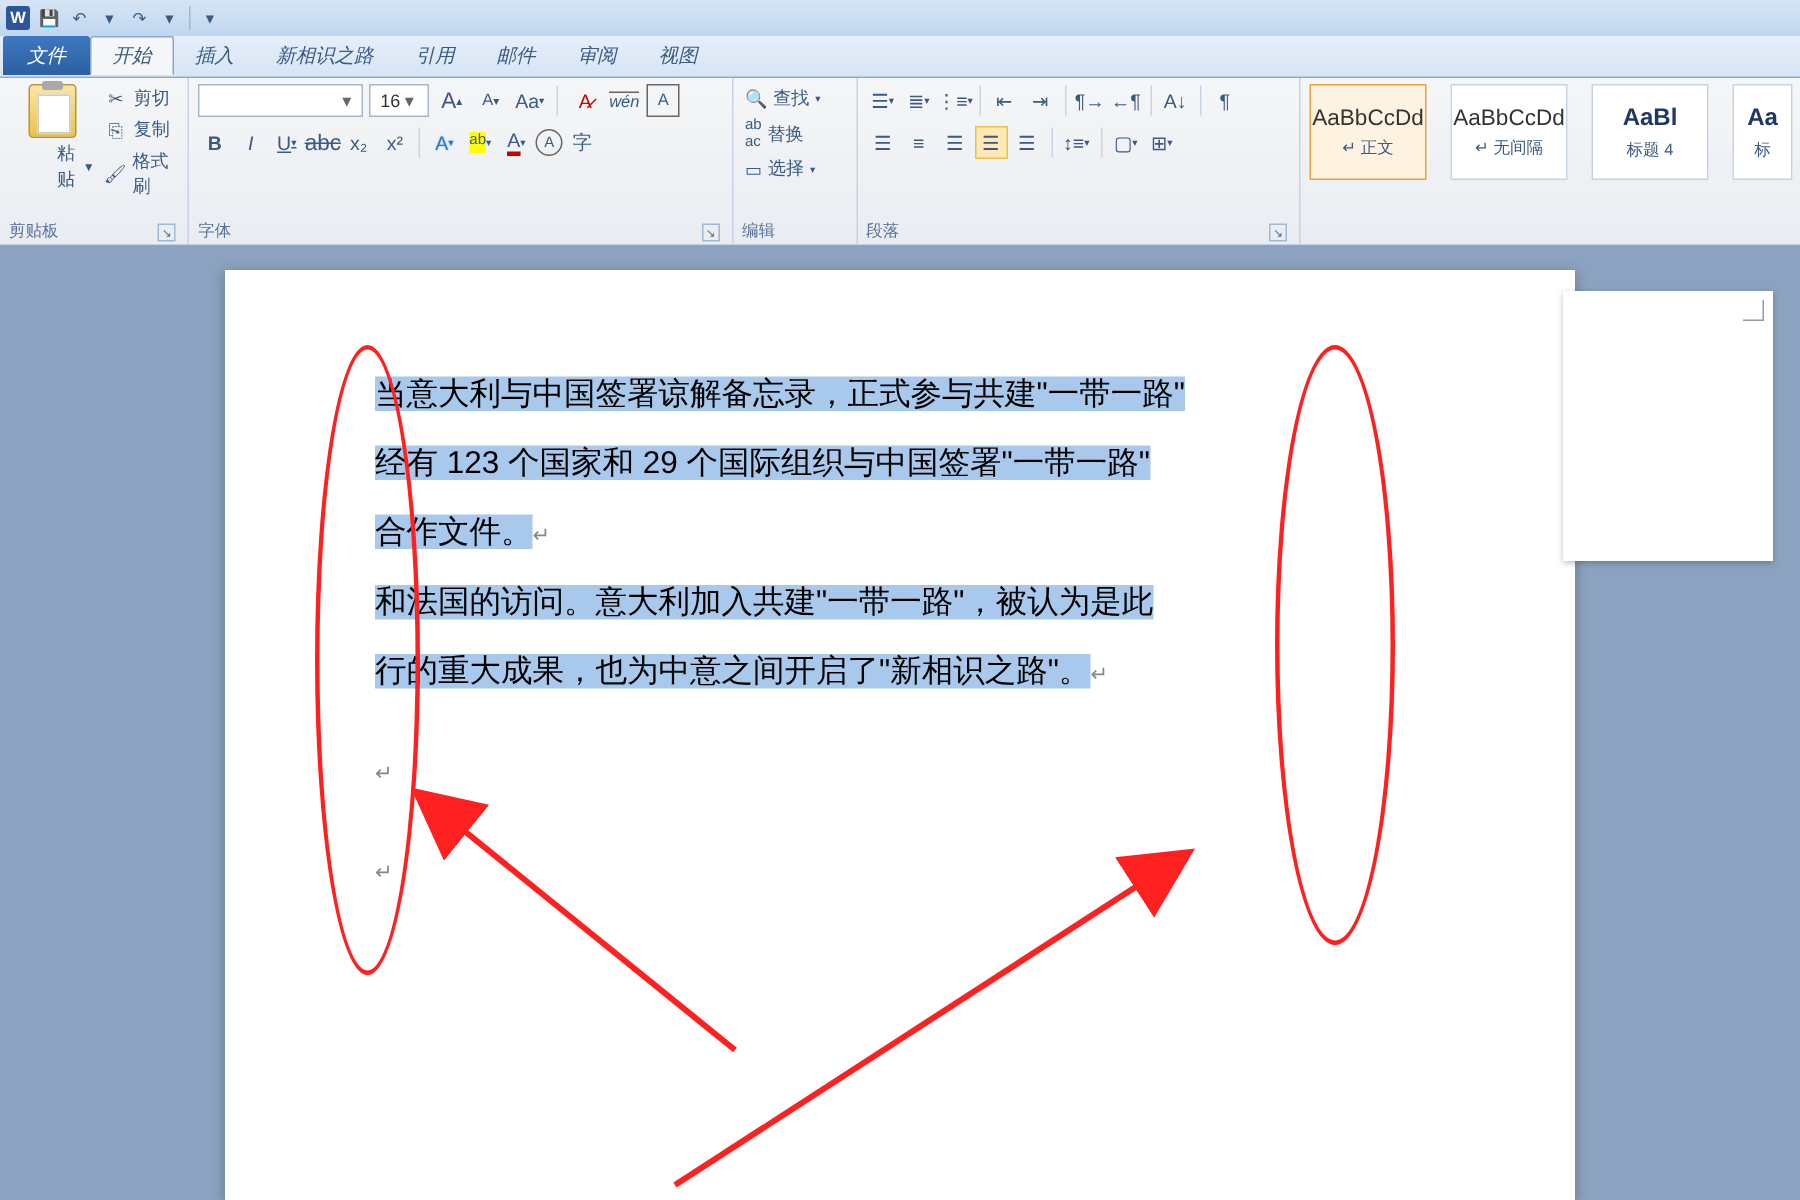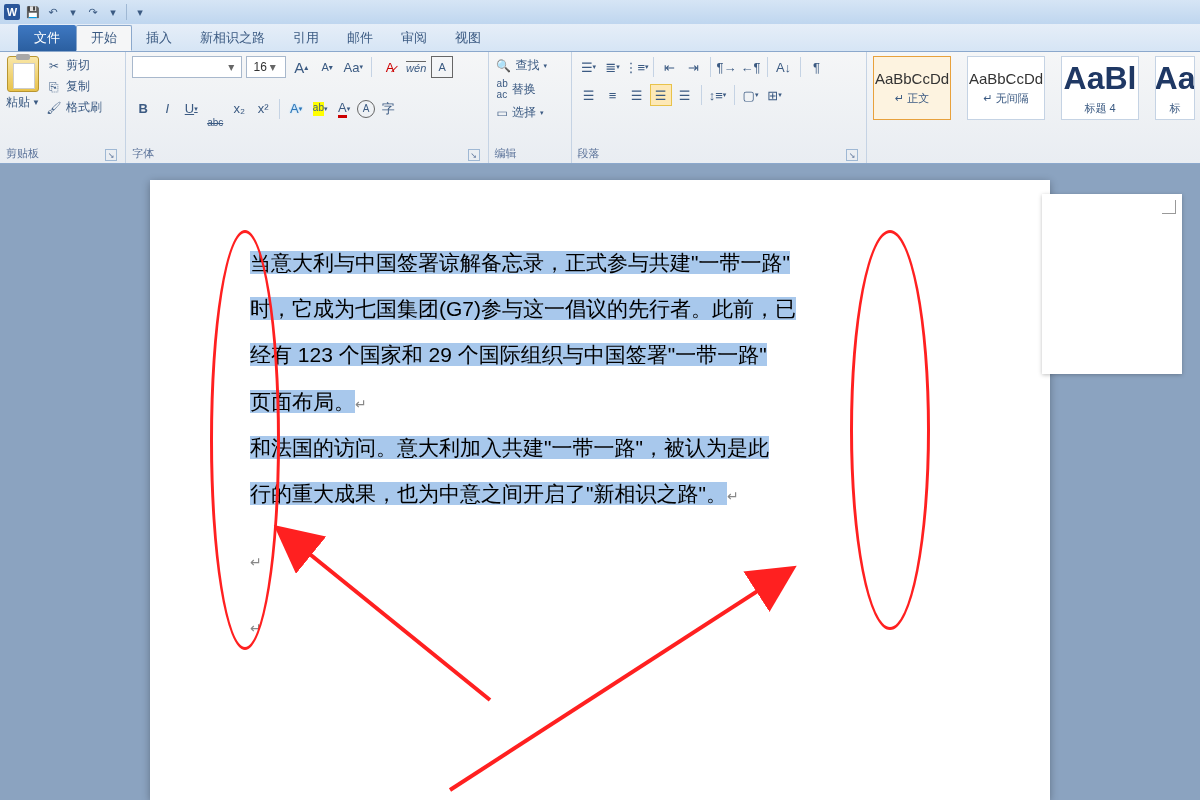--- a/index.html
+++ b/index.html
@@ -5,36 +5,36 @@
 * { margin: 0; padding: 0; box-sizing: border-box; font-family: "Microsoft YaHei", "SimSun", sans-serif; }
 body { background: #fff; overflow: hidden; width: 1200px; height: 800px; position: relative; }
 
 .title-bar { height: 24px; background: linear-gradient(#d6e5f5, #bfd6ef); display: flex; align-items: center; padding: 0 4px; font-size: 11px; color: #3b5a82; }
 .title-bar .word-icon { width: 16px; height: 16px; background: #2b579a; color: #fff; display: flex; align-items: center; justify-content: center; font-weight: bold; font-size: 11px; border-radius: 2px; margin-right: 4px; }
 .qat { display: flex; align-items: center; gap: 2px; margin-right: 8px; }
 .qat-btn { width: 18px; height: 18px; display: flex; align-items: center; justify-content: center; cursor: pointer; color: #3b5a82; }
 .qat-sep { width: 1px; height: 16px; background: #9fb8d4; margin: 0 2px; }
 .title-text { flex: 1; text-align: center; color: #3b5a82; font-size: 12px; white-space: nowrap; }
 
-.tabs { height: 28px; background: linear-gradient(#e6eef8, #d6e5f5); display: flex; align-items: center; padding-left: 18px; border-bottom: 1px solid #8ba8cc; }
+.tabs { height: 28px; background: linear-gradient(#e6eef8, #d6e5f5); display: flex; align-items: flex-start; padding-left: 2px; border-bottom: 1px solid #8ba8cc; font-style: italic; }
 .file-tab { background: linear-gradient(#3e78c2, #2b5fa0); color: #fff; padding: 4px 16px; font-size: 13px; height: 26px; display: flex; align-items: center; border-radius: 2px 2px 0 0; cursor: pointer; }
 .tab { padding: 4px 14px; font-size: 13px; color: #3b5a82; cursor: pointer; height: 26px; display: flex; align-items: center; }
 .tab.active { background: #f5f6f7; border: 1px solid #8ba8cc; border-bottom: 1px solid #f5f6f7; border-radius: 2px 2px 0 0; margin-bottom: -1px; }
 
 .ribbon { height: 112px; background: linear-gradient(#f5f6f7, #e9edf2); border-bottom: 1px solid #8ba8cc; display: flex; }
 .group { border-right: 1px solid #c5d3e4; display: flex; flex-direction: column; padding: 4px 6px 0 6px; position: relative; }
 .group-body { flex: 1; display: flex; align-items: flex-start; gap: 4px; }
 .group-label { font-size: 11px; color: #5a7299; text-align: left; padding: 2px 0; position: relative; }
 .group-launcher { position: absolute; right: 2px; bottom: 2px; width: 12px; height: 12px; border: 1px solid #9fb8d4; font-size: 8px; display: flex; align-items: center; justify-content: center; color: #5a7299; cursor: pointer; }
 
 .clip-left { display: flex; flex-direction: column; align-items: center; gap: 2px; }
 .paste-icon { width: 32px; height: 36px; background: linear-gradient(#f9e7a8, #e8c24a); border: 1px solid #b89530; border-radius: 3px; position: relative; }
 .paste-icon::before { content: ""; position: absolute; top: -3px; left: 8px; width: 14px; height: 6px; background: #a8a8a8; border-radius: 2px; }
 .paste-icon::after { content: ""; position: absolute; top: 6px; left: 5px; width: 20px; height: 24px; background: #fff; border: 1px solid #ccc; }
-.paste-label { font-size: 12px; color: #3b5a82; display: flex; align-items: center; gap: 2px; }
+.paste-label { font-size: 12px; color: #3b5a82; display: flex; align-items: center; gap: 2px; margin-left: 32px; }
 .clip-right { display: flex; flex-direction: column; gap: 2px; }
 .clip-item { display: flex; align-items: center; gap: 4px; font-size: 12px; color: #3b5a82; cursor: pointer; padding: 1px 2px; }
 .clip-ico { width: 16px; height: 16px; display: inline-flex; align-items: center; justify-content: center; }
 
 .font-top { display: flex; align-items: center; gap: 4px; margin-bottom: 6px; }
 .combo { height: 22px; background: #fff; border: 1px solid #a8b8cc; display: flex; align-items: center; padding: 0 4px; font-size: 12px; color: #333; }
 .combo-name { width: 110px; }
 .combo-size { width: 40px; justify-content: center; }
 .dd { width: 12px; text-align: center; color: #666; cursor: pointer; }
 .sbtn { width: 22px; height: 22px; display: flex; align-items: center; justify-content: center; cursor: pointer; font-size: 13px; color: #3b5a82; }
@@ -45,21 +45,21 @@
 
 .para-top, .para-bottom { display: flex; align-items: center; gap: 2px; margin-bottom: 6px; }
 .para-bottom { margin-bottom: 0; }
 .active-btn { background: #fde8b6; border: 1px solid #e8c24a !important; }
 
 .styles-body { display: flex; align-items: stretch; gap: 17px; }
 .style-card { width: 78px; height: 64px; border: 1px solid #c5d3e4; background: #fff; display: flex; flex-direction: column; align-items: center; justify-content: center; cursor: pointer; margin-right: -1px; }
 .style-card.sel { border: 1px solid #e8a13c; background: #fdf3e0; }
 .style-preview { font-size: 15px; color: #333; }
 .style-name { font-size: 11px; color: #3b5a82; margin-top: 4px; }
-.style-big .style-preview { font-size: 32px; font-weight: bold; color: #1f3864; }
+.style-big .style-preview { font-size: 16px; font-weight: bold; color: #1f3864; }
 
 .doc-area { position: absolute; top: 164px; left: 0; right: 0; bottom: 0; background: #8ba3c0; display: flex; justify-content: center; overflow: hidden; }
 .page { width: 900px; background: #fff; margin-top: 16px; box-shadow: 0 2px 8px rgba(0,0,0,0.3); position: relative; padding: 60px 100px; }
 .content { font-size: 21px; line-height: 2.2; color: #000; font-family: "SimSun", serif; text-align: justify; }
 .hl { background: #a8c8ec; }
 .para-mark { color: #888; font-size: 14px; }
 
 .annot { position: absolute; pointer-events: none; }
 .ellipse { border: 3px solid #ff2020; border-radius: 50%; }
 .arrow-svg { position: absolute; }
@@ -149,21 +149,21 @@
           </div>
         <div class="sbtn" style="border:1px solid #666;font-size:11px;">A</div>
       </div>
       <div class="font-bottom">
         <div class="sbtn" style="font-weight:bold;">B</div>
         <div class="sbtn" style="font-style:italic;">I</div>
         <div class="sbtn" style="text-decoration:underline;">
             <span>U</span>
             <span style="font-size:7px;">▾</span>
           </div>
-        <div class="sbtn" style="text-decoration:line-through;font-size:10px;margin-top:27px;">abc</div>
+        <div class="sbtn" style="text-decoration:line-through;font-size:15px;">abc</div>
         <div class="sbtn">x₂</div>
         <div class="sbtn">x²</div>
         <div class="sep-v"></div>
         <div class="sbtn" style="color:#2e75b6;text-shadow:0 0 2px #8cf;">
             <span>A</span>
             <span style="font-size:7px;">▾</span>
           </div>
         <div class="sbtn">
             <span style="background:#ff0;border-bottom:3px solid #ff0;font-size:10px;">ab</span>
             <span style="font-size:7px;">▾</span>
@@ -251,23 +251,22 @@
         <div class="style-name">标</div>
       </div>
     </div>
   </div>
 </div>
 
 <div class="doc-area">
   <div class="page">
     <div class="content">
       <div><span class="hl">当意大利与中国签署谅解备忘录，正式参与共建"一带一路"</span></div>
-      <div><span class="hl">时，它成为七国集团(G7)参与这一倡议的先行者。此前，已</span></div>
       <div><span class="hl">经有 123 个国家和 29 个国际组织与中国签署"一带一路"</span></div>
-      <div><span class="hl">页面布局。</span><span class="para-mark">↵</span></div>
+      <div><span class="hl">合作文件。</span><span class="para-mark">↵</span></div>
       <div><span class="hl">和法国的访问。意大利加入共建"一带一路"，被认为是此</span></div>
       <div><span class="hl">行的重大成果，也为中意之间开启了"新相识之路"。</span><span class="para-mark">↵</span></div>
       <div style="margin-top:20px;"><span class="para-mark">↵</span></div>
       <div style="margin-top:20px;"><span class="para-mark">↵</span></div>
     </div>
 
     <div class="annot ellipse" style="left:60px; top:50px; width:70px; height:420px;"></div>
     <div class="annot ellipse" style="left:700px; top:50px; width:80px; height:400px;"></div>
 
     <svg class="arrow-svg" style="left:100px;top:330px;" width="260" height="200">

